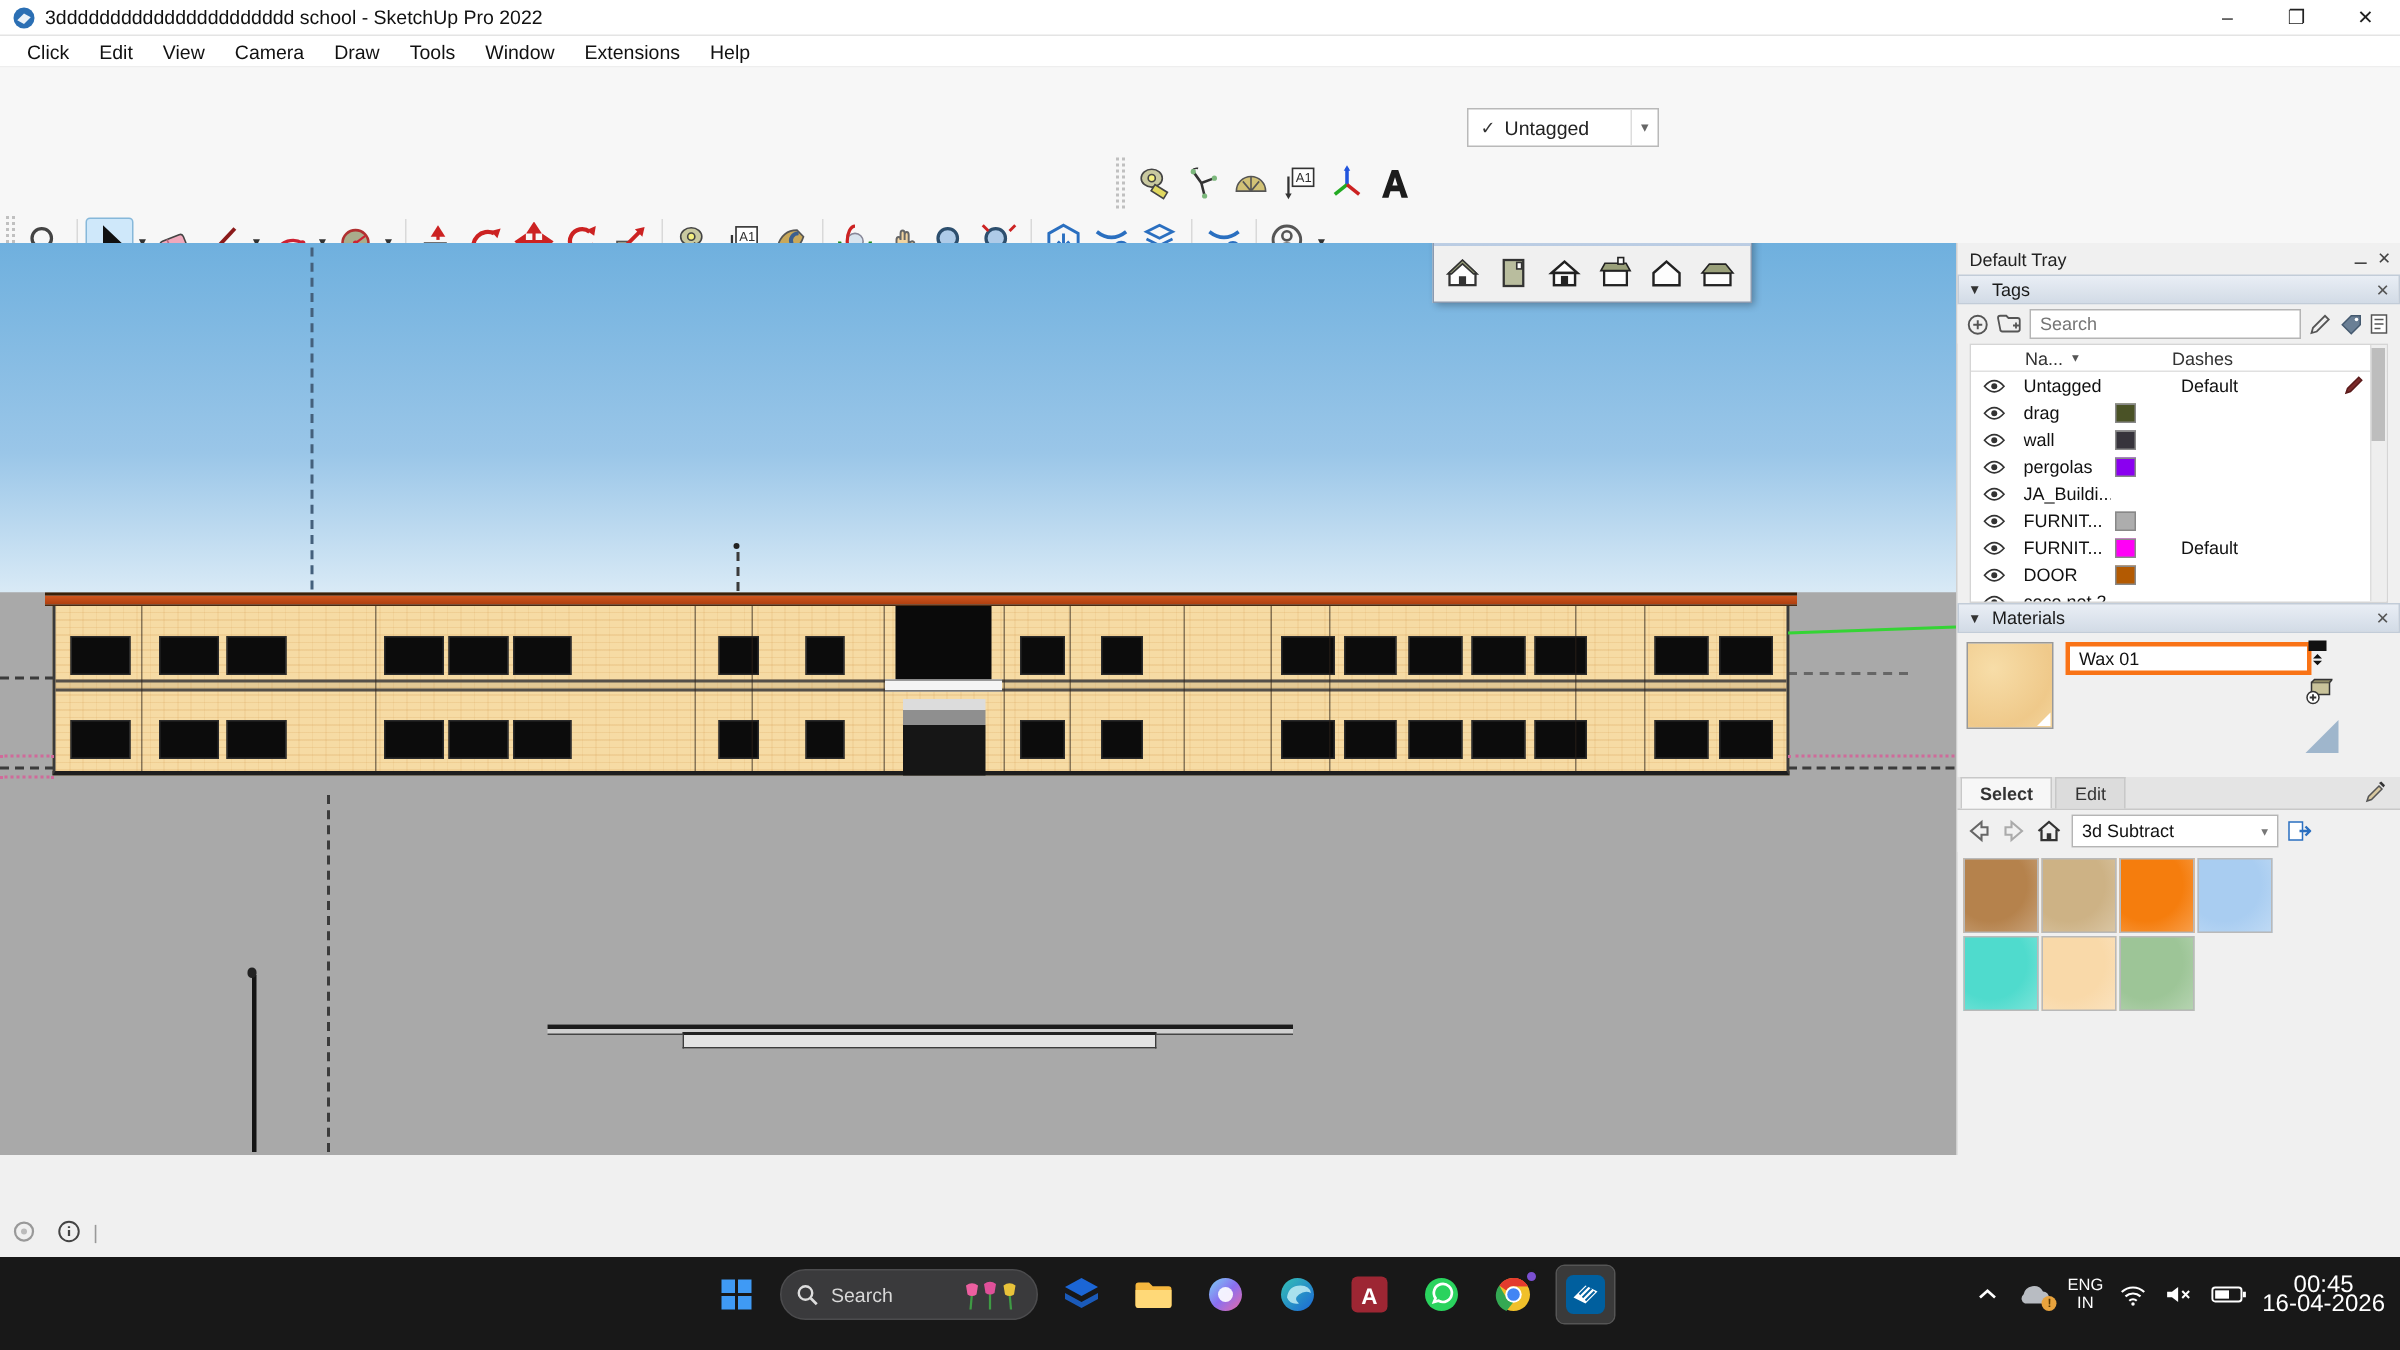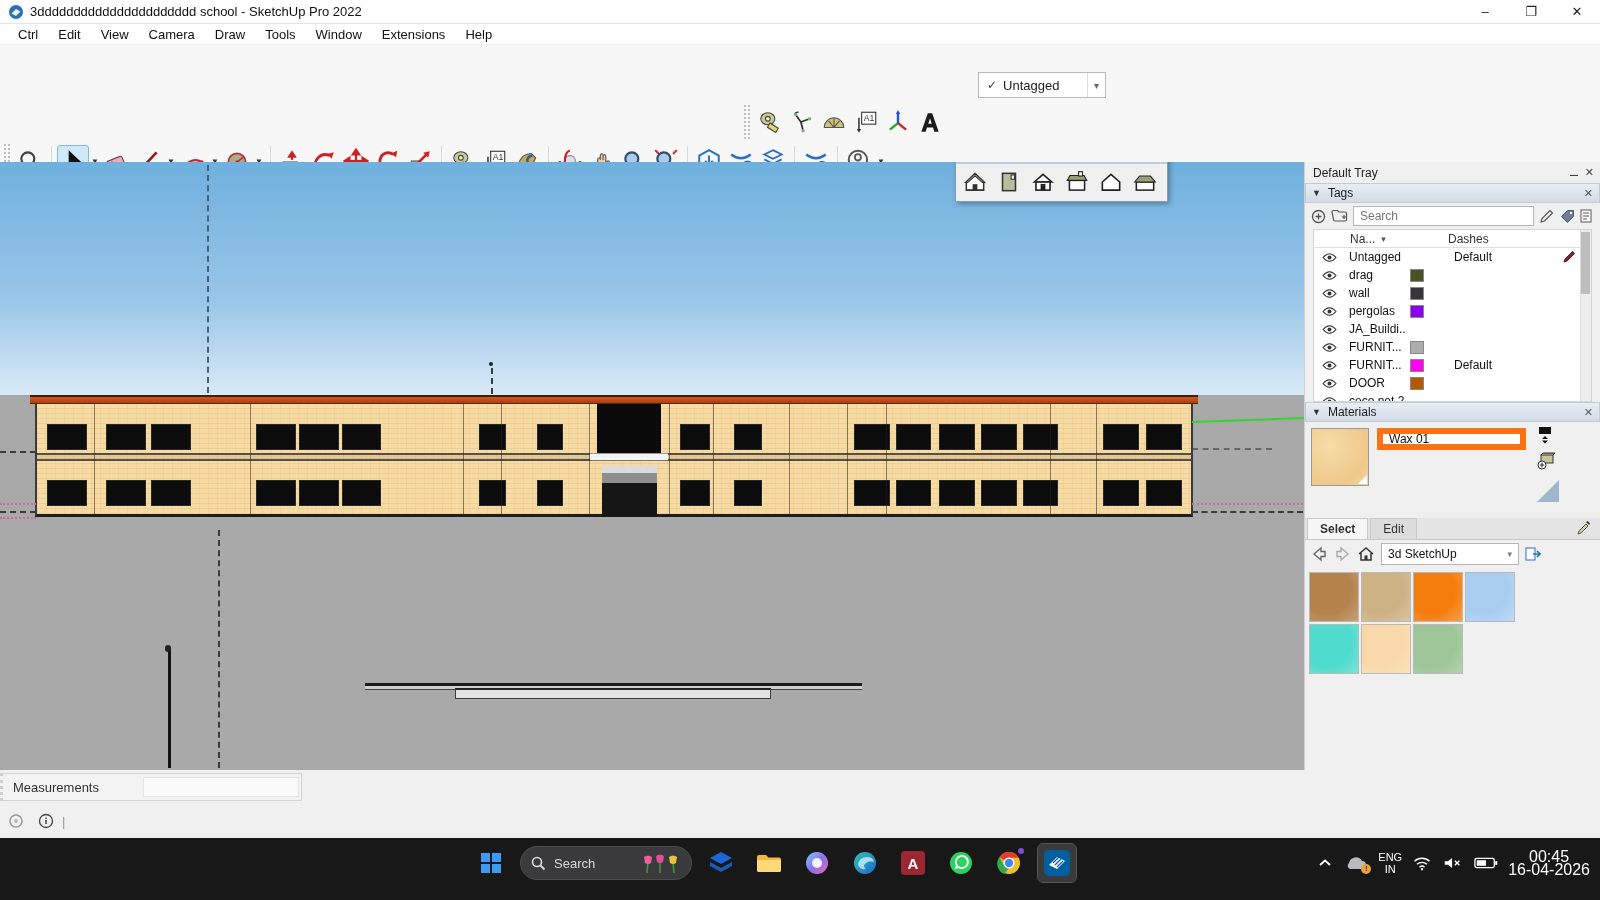--- a/index.html
+++ b/index.html
@@ -92,21 +92,21 @@
   .tag-dashzone { position:absolute; left:140px; width:100px; font-size:12px; color:#111; }
   .tag-dashline { width:82px; height:2px; background:#111; }
   .tag-pencil { position:absolute; right:14px; top:2px; }
   #tags-scroll { position:absolute; right:0; top:0; width:11px; height:100%; background:#eee; border-left:1px solid #ddd; }
   #tags-thumb { position:absolute; right:1px; top:2px; width:9px; height:62px; background:#bdbdbd; }
 
   #materials-body { position:relative; height:96px; background:#f0f0f0; }
   #mat-preview { position:absolute; left:6px; top:6px; width:58px; height:58px; border:1px solid #999;
     background:radial-gradient(circle at 30% 30%, #f7dda8, #efc98a 70%, #f3d49c); }
   #mat-corner { position:absolute; right:1px; bottom:1px; width:0; height:0; border-left:9px solid transparent; border-bottom:9px solid #fff; }
-  #mat-name { position:absolute; left:72px; top:6px; width:149px; height:22px; border:6px solid #f97316; background:#fff; padding:0 6px; font-size:12px; color:#111; font-family:inherit; }
+  #mat-name { position:absolute; left:72px; top:6px; width:164px; height:22px; border:3px solid #f97316; background:#fff; padding:0 6px; font-size:12px; color:#111; font-family:inherit; }
   .mat-right-ic { position:absolute; left:232px; }
   #mat-inmodel { position:absolute; left:232px; top:58px; width:0; height:0; border-left:22px solid transparent; border-bottom:22px solid #9fb6cc; }
   #mat-tabs { height:22px; display:flex; align-items:flex-end; background:#e4e4e4; border-bottom:1px solid #c8c8c8; position:relative; }
   .mat-tab { padding:3px 12px 3px; font-size:12px; border:1px solid #c8c8c8; border-bottom:none; margin-left:2px; background:#dcdcdc; color:#333; }
   .mat-tab.active { background:#f7f7f7; font-weight:bold; }
   #mat-eyedrop { position:absolute; right:8px; bottom:3px; }
   #mat-nav { height:28px; display:flex; align-items:center; padding:0 6px; gap:6px; background:#f0f0f0; }
   #mat-collection { width:138px; height:22px; border:1px solid #b5b5b5; background:#fff; display:flex; align-items:center; padding:0 6px; }
   #mat-collection .val { flex:1; font-size:12px; color:#111; }
   #mat-collection .dd { color:#777; font-size:9px; }
@@ -144,21 +144,21 @@
     </svg>
   <span id="window-title">3dddddddddddddddddddddd school - SketchUp Pro 2022</span>
   <div id="win-controls">
     <div class="win-btn">–</div>
     <div class="win-btn">❐</div>
     <div class="win-btn">✕</div>
   </div>
 </div>
 
 <div id="menubar">
-    <span class="menu-item">Ctrl</span>
+    <span class="menu-item">Click</span>
     <span class="menu-item">Edit</span>
     <span class="menu-item">View</span>
     <span class="menu-item">Camera</span>
     <span class="menu-item">Draw</span>
     <span class="menu-item">Tools</span>
     <span class="menu-item">Window</span>
     <span class="menu-item">Extensions</span>
     <span class="menu-item">Help</span>
   </div>
 
@@ -708,45 +708,41 @@
           <path d="M10 2 L3 8 l7 6 v-3.5 h4 v-5 h-4 z" fill="none" stroke="#666" stroke-width="1.4"></path>
         </svg>
       <svg width="17" height="16" viewBox="0 0 17 16">
           <path d="M7 2 l7 6 -7 6 v-3.5 h-4 v-5 h4 z" fill="none" stroke="#aaa" stroke-width="1.4"></path>
         </svg>
       <svg width="18" height="16" viewBox="0 0 18 16">
           <path d="M2 8 L9 2 l7 6 M4 7 v7 h10 V7" fill="none" stroke="#333" stroke-width="1.5"></path>
           <rect x="7.5" y="9.5" width="3" height="4.5" fill="#333"></rect>
         </svg>
       <div id="mat-collection">
-        <span class="val">3d SketchUp</span>
+        <span class="val">3d Subtract</span>
         <span class="dd">▾</span>
       </div>
       <svg width="16" height="16" viewBox="0 0 16 16">
           <rect x="1" y="2" width="9" height="12" fill="#fff" stroke="#2a6fc0"></rect>
           <path d="M8 8 h7 m-3-3 l3 3 -3 3" stroke="#2a6fc0" stroke-width="1.6" fill="none"></path>
         </svg>
     </div>
     <div id="swatch-grid">
         <div class="swatch" style="background: radial-gradient(circle at 35% 35%, rgb(181, 130, 76), rgb(181, 130, 76) 55%, rgba(255, 255, 255, 0.25)), rgb(181, 130, 76);"></div>
         <div class="swatch" style="background: radial-gradient(circle at 35% 35%, rgb(205, 178, 133), rgb(205, 178, 133) 55%, rgba(255, 255, 255, 0.25)), rgb(205, 178, 133);"></div>
         <div class="swatch" style="background: radial-gradient(circle at 35% 35%, rgb(245, 125, 13), rgb(245, 125, 13) 55%, rgba(255, 255, 255, 0.25)), rgb(245, 125, 13);"></div>
         <div class="swatch" style="background: radial-gradient(circle at 35% 35%, rgb(169, 205, 241), rgb(169, 205, 241) 55%, rgba(255, 255, 255, 0.25)), rgb(169, 205, 241);"></div>
         <div class="swatch" style="background: radial-gradient(circle at 35% 35%, rgb(79, 219, 205), rgb(79, 219, 205) 55%, rgba(255, 255, 255, 0.25)), rgb(79, 219, 205);"></div>
         <div class="swatch" style="background: radial-gradient(circle at 35% 35%, rgb(249, 217, 169), rgb(249, 217, 169) 55%, rgba(255, 255, 255, 0.25)), rgb(249, 217, 169);"></div>
         <div class="swatch" style="background: radial-gradient(circle at 35% 35%, rgb(157, 197, 151), rgb(157, 197, 151) 55%, rgba(255, 255, 255, 0.25)), rgb(157, 197, 151);"></div>
       </div>
   </div>
 </div>
 
 <div id="bottomzone">
-  <div id="measure-panel">
-    <span id="measure-label">Measurements</span>
-    <div id="measure-value"></div>
-  </div>
   <div id="statusbar">
     <svg style="margin-left:8px;" width="16" height="16" viewBox="0 0 16 16">
         <circle cx="8" cy="8" r="6" fill="none" stroke="#999" stroke-width="1.5"></circle>
         <circle cx="8" cy="8" r="2" fill="#bbb"></circle>
       </svg>
     <svg style="margin-left:14px;" width="16" height="16" viewBox="0 0 16 16">
         <circle cx="8" cy="8" r="6.5" fill="none" stroke="#444" stroke-width="1.3"></circle>
         <path d="M8 7 v4 M8 4.5 v1.2" stroke="#444" stroke-width="1.5"></path>
       </svg>
     <span id="status-sep">|</span>

